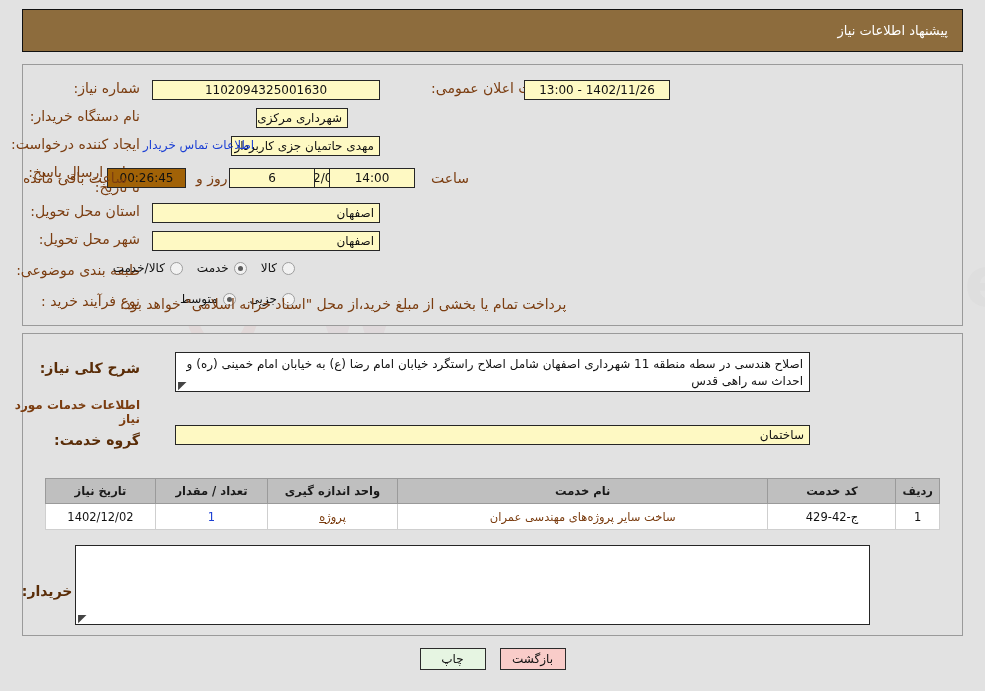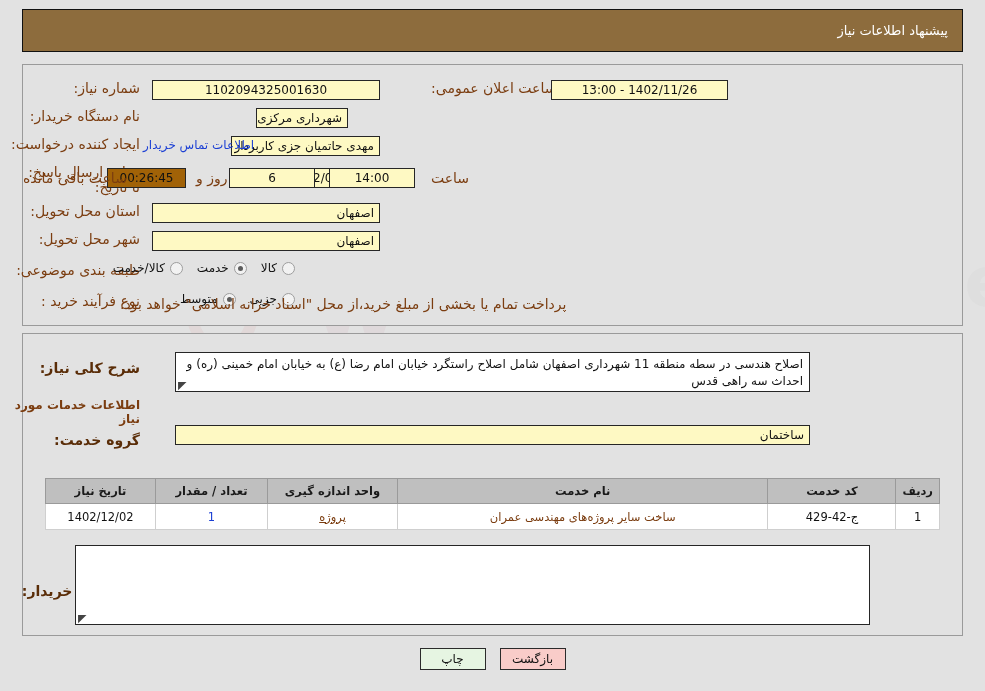--- a/index.html
+++ b/index.html
@@ -210,21 +210,21 @@
 <div class="panel panel-top"></div>
 
 <div class="row" style="right:845px; top:80px; width:110px; justify-content:flex-start; z-index:2;">
   <span class="lbl">شماره نیاز:</span>
 </div>
 <div class="box" style="position:absolute; right:605px; top:80px; width:228px; z-index:2;">1102094325001630</div>
 
 <div class="row" style="right:385px; top:80px; z-index:2;">
   <span class="lbl">تاریخ و ساعت اعلان عمومی:</span>
 </div>
-<div class="box" style="position:absolute; right:711px; top:80px; width:177px; z-index:2; right:auto; left:551px;">1402/11/26 - 13:00</div>
+<div class="box" style="position:absolute; right:711px; top:80px; width:146px; z-index:2; right:auto; left:524px;">1402/11/26 - 13:00</div>
 
 <div class="row" style="right:845px; top:108px; z-index:2;">
   <span class="lbl">نام دستگاه خریدار:</span>
 </div>
 <div class="box box-right" style="position:absolute; right:637px; top:108px; left:231px; z-index:2;margin-left:25px;">شهرداری مرکزی اصفهان</div>
 
 <div class="row" style="right:845px; top:136px; z-index:2;justify-content:center;">
   <span class="lbl">ایجاد کننده درخواست:</span>
 </div>
 <div class="box box-right" style="position:absolute; right:605px; top:136px; left:231px; z-index:2;">مهدی حاتمیان جزی کاربرداز منطقه 11 شهرداری مرکزی اصفهان</div>

